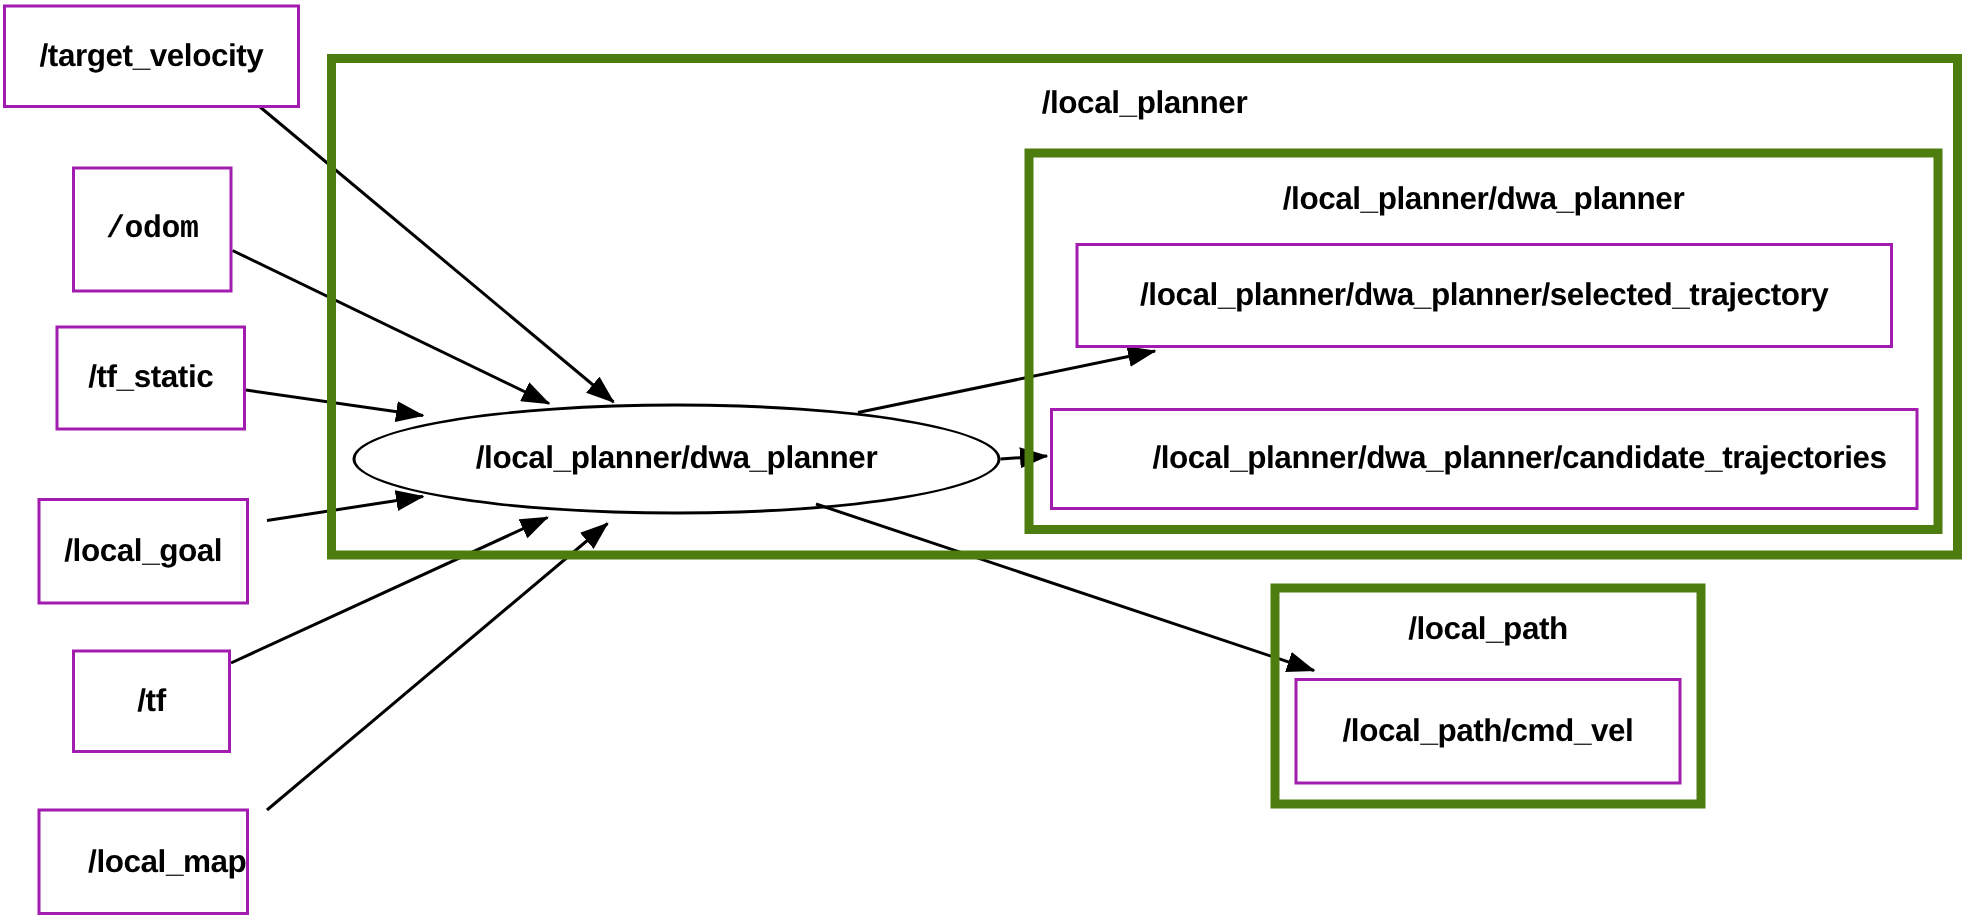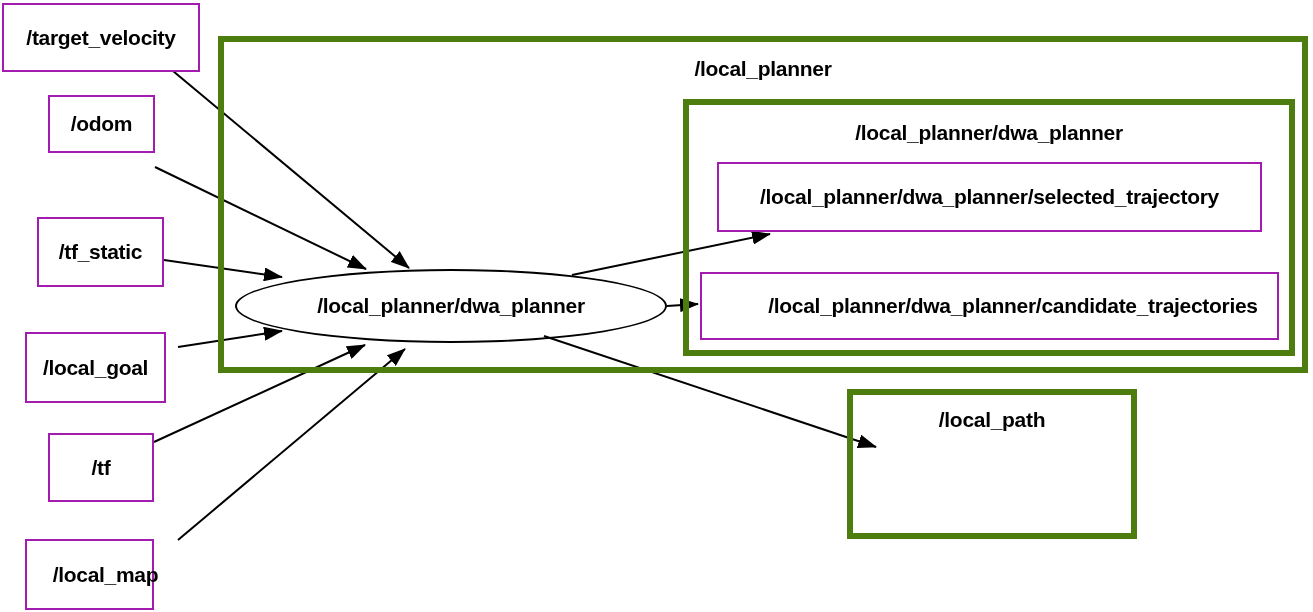--- a/index.html
+++ b/index.html
@@ -68,25 +68,25 @@
     align-items: center;
     justify-content: center;
     font-size: 21px;
     letter-spacing: -0.3px;
     white-space: nowrap;
     z-index: 2;
     box-sizing: border-box;
   }
   
   #node-target-velocity { left: 2px;  top: 3px;   width: 198px; height: 69px; }
-  #node-odom            { left: 48px; top: 95px; width: 107px; height: 58px; }
+  #node-odom            { left: 48px; top: 111px; width: 107px; height: 84px; font-family: Liberation Mono, monospace; }
   #node-tf-static       { left: 37px; top: 217px; width: 127px; height: 70px; }
   #node-local-goal      { left: 25px; top: 332px; width: 141px; height: 71px; }
   #node-tf              { left: 48px; top: 433px; width: 106px; height: 69px; }
-  #node-local-map       { left: 25px; top: 539px; width: 129px; height: 71px; padding-left: 32px; }
+  #node-local-map       { left: 25px; top: 539px; width: 141px; height: 71px; padding-left: 32px; }
   
   #group-local-planner  { left: 218px; top: 36px;  width: 1090px; height: 337px; }
   #group-dwa-planner    { left: 683px; top: 99px;  width: 612px;  height: 257px; }
   #group-local-path     { left: 847px; top: 389px; width: 290px;  height: 150px; }
   #group-local-planner > .group-title { top: 14px; }
   #group-dwa-planner   > .group-title { top: 15px; }
   #group-local-path    > .group-title { top: 12px; }
   
   #node-selected-trajectory   { left: 717px; top: 162px; width: 545px; height: 70px; text-align: center; }
   #node-candidate-trajectories{ left: 700px; top: 272px; width: 579px; height: 68px; padding-left: 47px; }
@@ -132,14 +132,15 @@
   <div class="node-box" id="node-odom">/odom</div>
   <div class="node-box" id="node-tf-static">/tf_static</div>
   <div class="node-box" id="node-local-goal">/local_goal</div>
   <div class="node-box" id="node-tf">/tf</div>
   <div class="node-box" id="node-local-map">/local_map</div>
 
   <div class="ellipse-node">/local_planner/dwa_planner</div>
 
   <div class="node-box" id="node-selected-trajectory">/local_planner/dwa_planner/selected_trajectory</div>
   <div class="node-box" id="node-candidate-trajectories">/local_planner/dwa_planner/candidate_trajectories</div>
+  <div class="node-box" id="node-cmd-vel">/local_path/cmd_vel</div>
 
 </div>
 
 </body></html>

